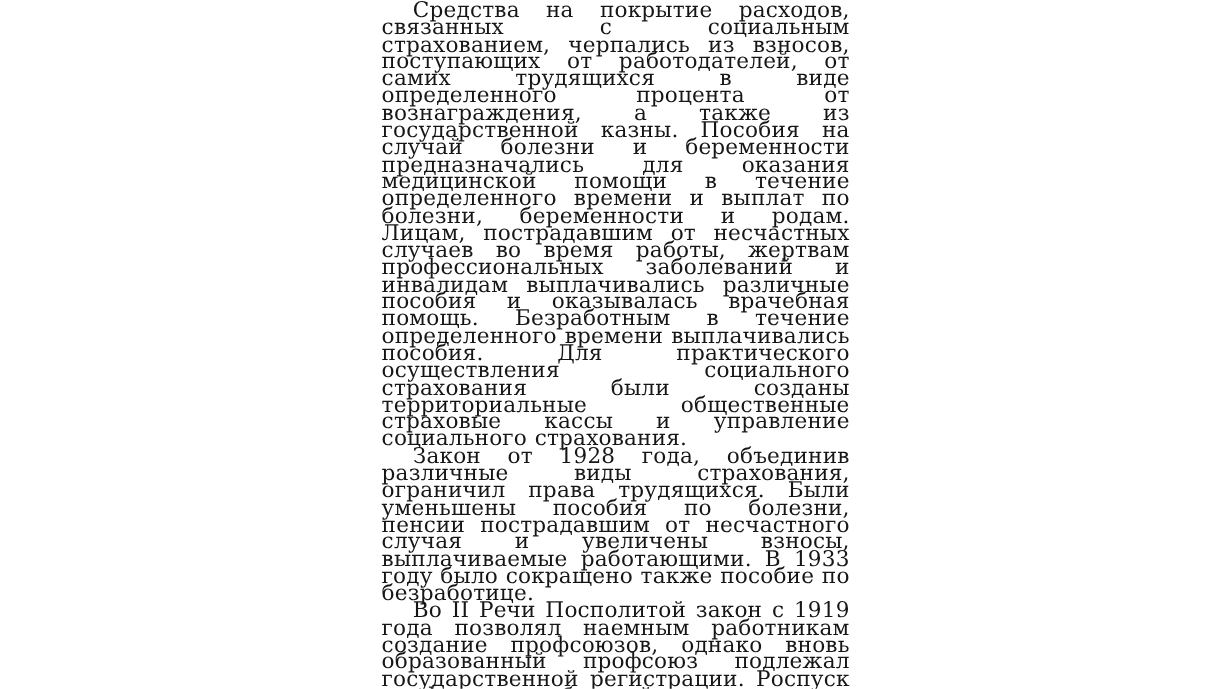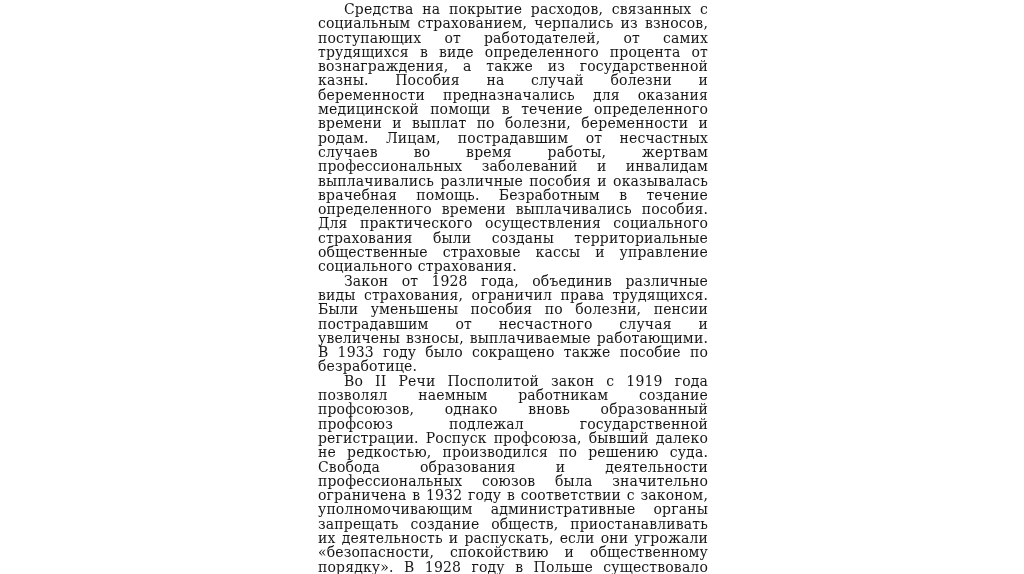--- a/index.html
+++ b/index.html
@@ -21,21 +21,21 @@
   }
   .text-column {
     position: absolute;
     left: 318px;
     top: 2px;
     width: 390px;
     color: #161616;
   }
   .para {
     margin: 0;
-    font-size: 14px;
+    font-size: 18px;
     line-height: 14.3px;
     text-align: justify;
     text-indent: 26px;
     letter-spacing: 0.15px;
     word-spacing: 0.5px;
     hyphens: auto;
     -webkit-hyphens: auto;
   }
   .lead {
     font-weight: bold;

